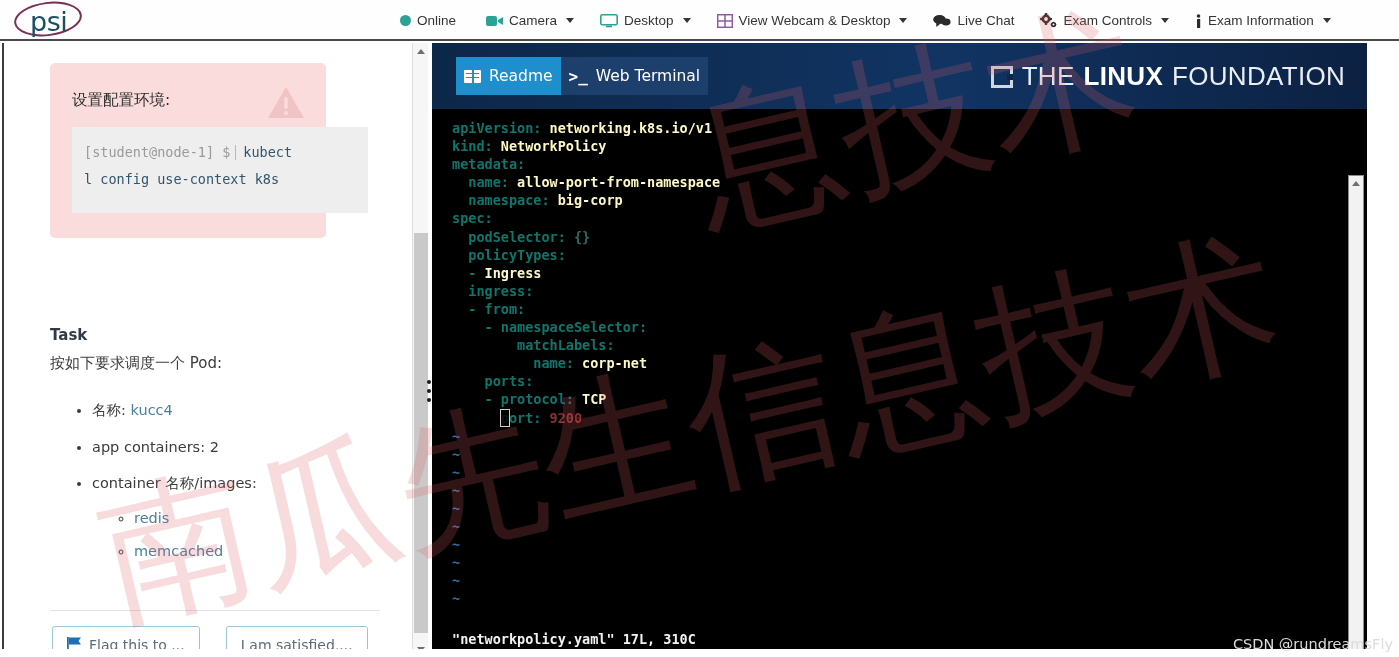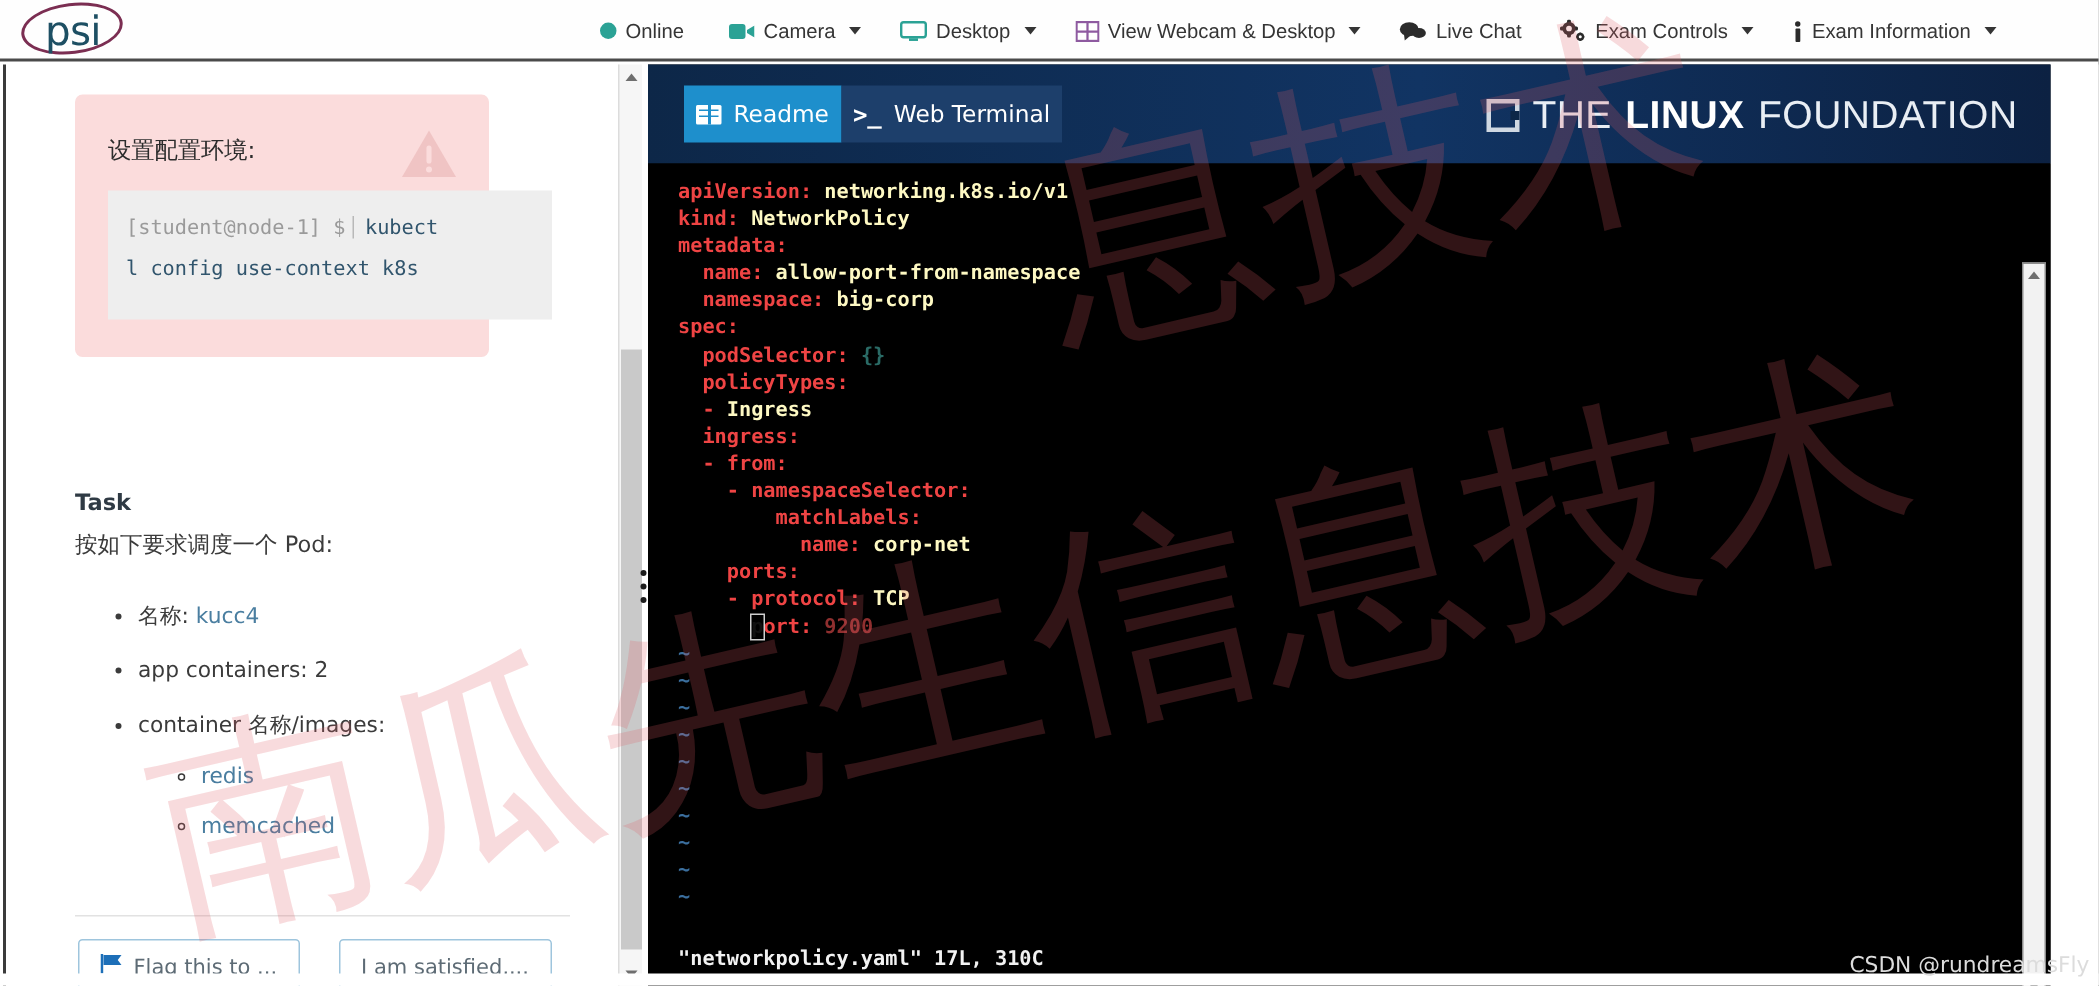--- a/index.html
+++ b/index.html
@@ -276,21 +276,21 @@
     overflow: hidden;
   }
   .vim {
     position: absolute; left: 20px; top: 10px;
     font-family: "DejaVu Sans Mono", monospace;
     font-size: 13.5px;
     line-height: 18.1px;
     white-space: pre;
     font-weight: bold;
   }
-  .k { color: #ef4444; }      
+  .k { color: #0f766e; }      
   .v { color: #fef9c3; }      
   .dim { color: #2a6b66; }    
   .num { color: #8f2f2f; }    
   .tilde { color: #3b6f9e; }
   .cursor {
     background: transparent;
     outline: 1px solid #cfcfcf;
     color: #101010;
   }
   .statusline {

